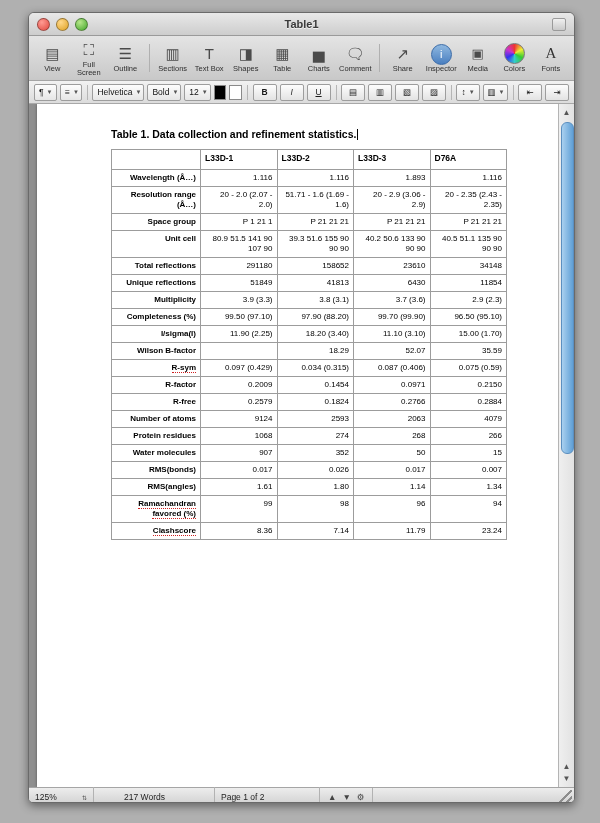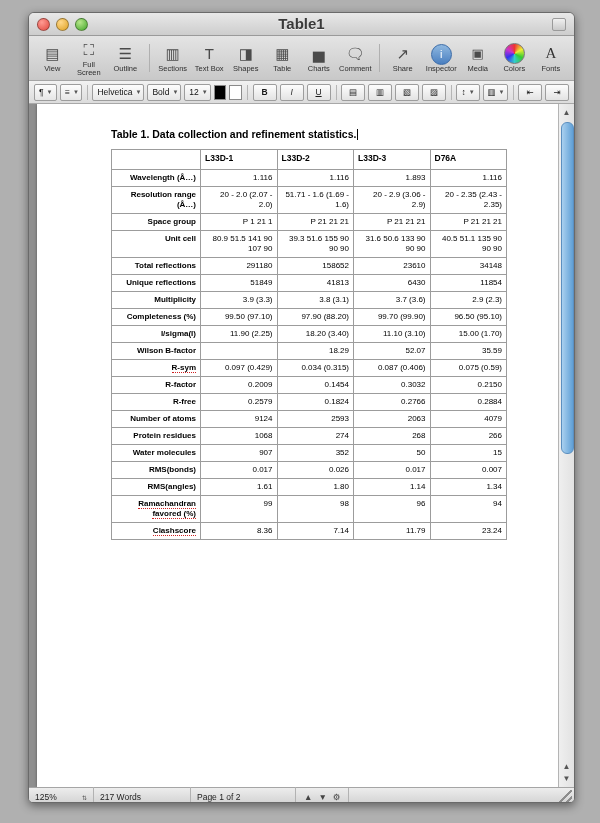--- a/index.html
+++ b/index.html
@@ -43,21 +43,21 @@
   .dot {
     width: 11px; height: 11px;
     border-radius: 50%;
     border: 1px solid rgba(0,0,0,0.35);
   }
   .dot.red   { background: radial-gradient(circle at 35% 30%, #ff9b93, #e0483e); }
   .dot.amber { background: radial-gradient(circle at 35% 30%, #ffd88a, #dea123); }
   .dot.green { background: radial-gradient(circle at 35% 30%, #b7e78b, #42a62a); }
   .title {
     text-align: center;
-    font-size: 15px;
+    font-size: 11px;
     line-height: 22px;
     color: #3a3a3a;
     font-weight: bold;
     text-shadow: 0 1px 0 rgba(255,255,255,0.7);
   }
   .tb-right {
     position: absolute;
     right: 8px; top: 5px;
     width: 12px; height: 11px;
     background: linear-gradient(to bottom,#f0f0f0,#c9c9c9);
@@ -295,21 +295,21 @@
   }
   .sb-cell {
     height: 18px;
     display: flex;
     align-items: center;
     padding: 16px 6px;
     border-right: 1px solid #b2b2b2;
     gap: 0;
   }
   .sb-zoom { width: 52px; justify-content: space-between; }
-  .sb-words { width: 84px; }
+  .sb-words { width: 84px; margin-left: 24px; }
   .sb-page { width: 92px; text-align: center; }
   .sb-nav { gap: 6px; padding: 0 8px; color:#444; }
   .sb-grow { flex: 1; border-right: none; }
   .resizer {
     width: 14px; height: 14px;
     margin-right: 2px;
     background:
       linear-gradient(135deg, transparent 45%, #8d8d8d 45%, #8d8d8d 55%, transparent 55%),
       linear-gradient(135deg, transparent 70%, #8d8d8d 70%, #8d8d8d 80%, transparent 80%);
   }
@@ -474,21 +474,21 @@
               <td class="rowhead">Space group</td>
               <td class="num">P 1 21 1</td>
               <td class="num">P 21 21 21</td>
               <td class="num">P 21 21 21</td>
               <td class="num">P 21 21 21</td>
             </tr>
             <tr>
               <td class="rowhead">Unit cell</td>
               <td class="num">80.9 51.5 141 90 107 90</td>
               <td class="num">39.3 51.6 155 90 90 90</td>
-              <td class="num">31.6 50.6 133 90 90 90</td>
+              <td class="num">40.2 50.6 133 90 90 90</td>
               <td class="num">40.5 51.1 135 90 90 90</td>
             </tr>
             <tr>
               <td class="rowhead">Total reflections</td>
               <td class="num">291180</td>
               <td class="num">158652</td>
               <td class="num">23610</td>
               <td class="num">34148</td>
             </tr>
             <tr>
@@ -530,21 +530,21 @@
               <td class="rowhead"><span class="spell">R-sym</span></td>
               <td class="num">0.097 (0.429)</td>
               <td class="num">0.034 (0.315)</td>
               <td class="num">0.087 (0.406)</td>
               <td class="num">0.075 (0.59)</td>
             </tr>
             <tr>
               <td class="rowhead">R-factor</td>
               <td class="num">0.2009</td>
               <td class="num">0.1454</td>
-              <td class="num">0.3032</td>
+              <td class="num">0.0971</td>
               <td class="num">0.2150</td>
             </tr>
             <tr>
               <td class="rowhead">R-free</td>
               <td class="num">0.2579</td>
               <td class="num">0.1824</td>
               <td class="num">0.2766</td>
               <td class="num">0.2884</td>
             </tr>
             <tr>

